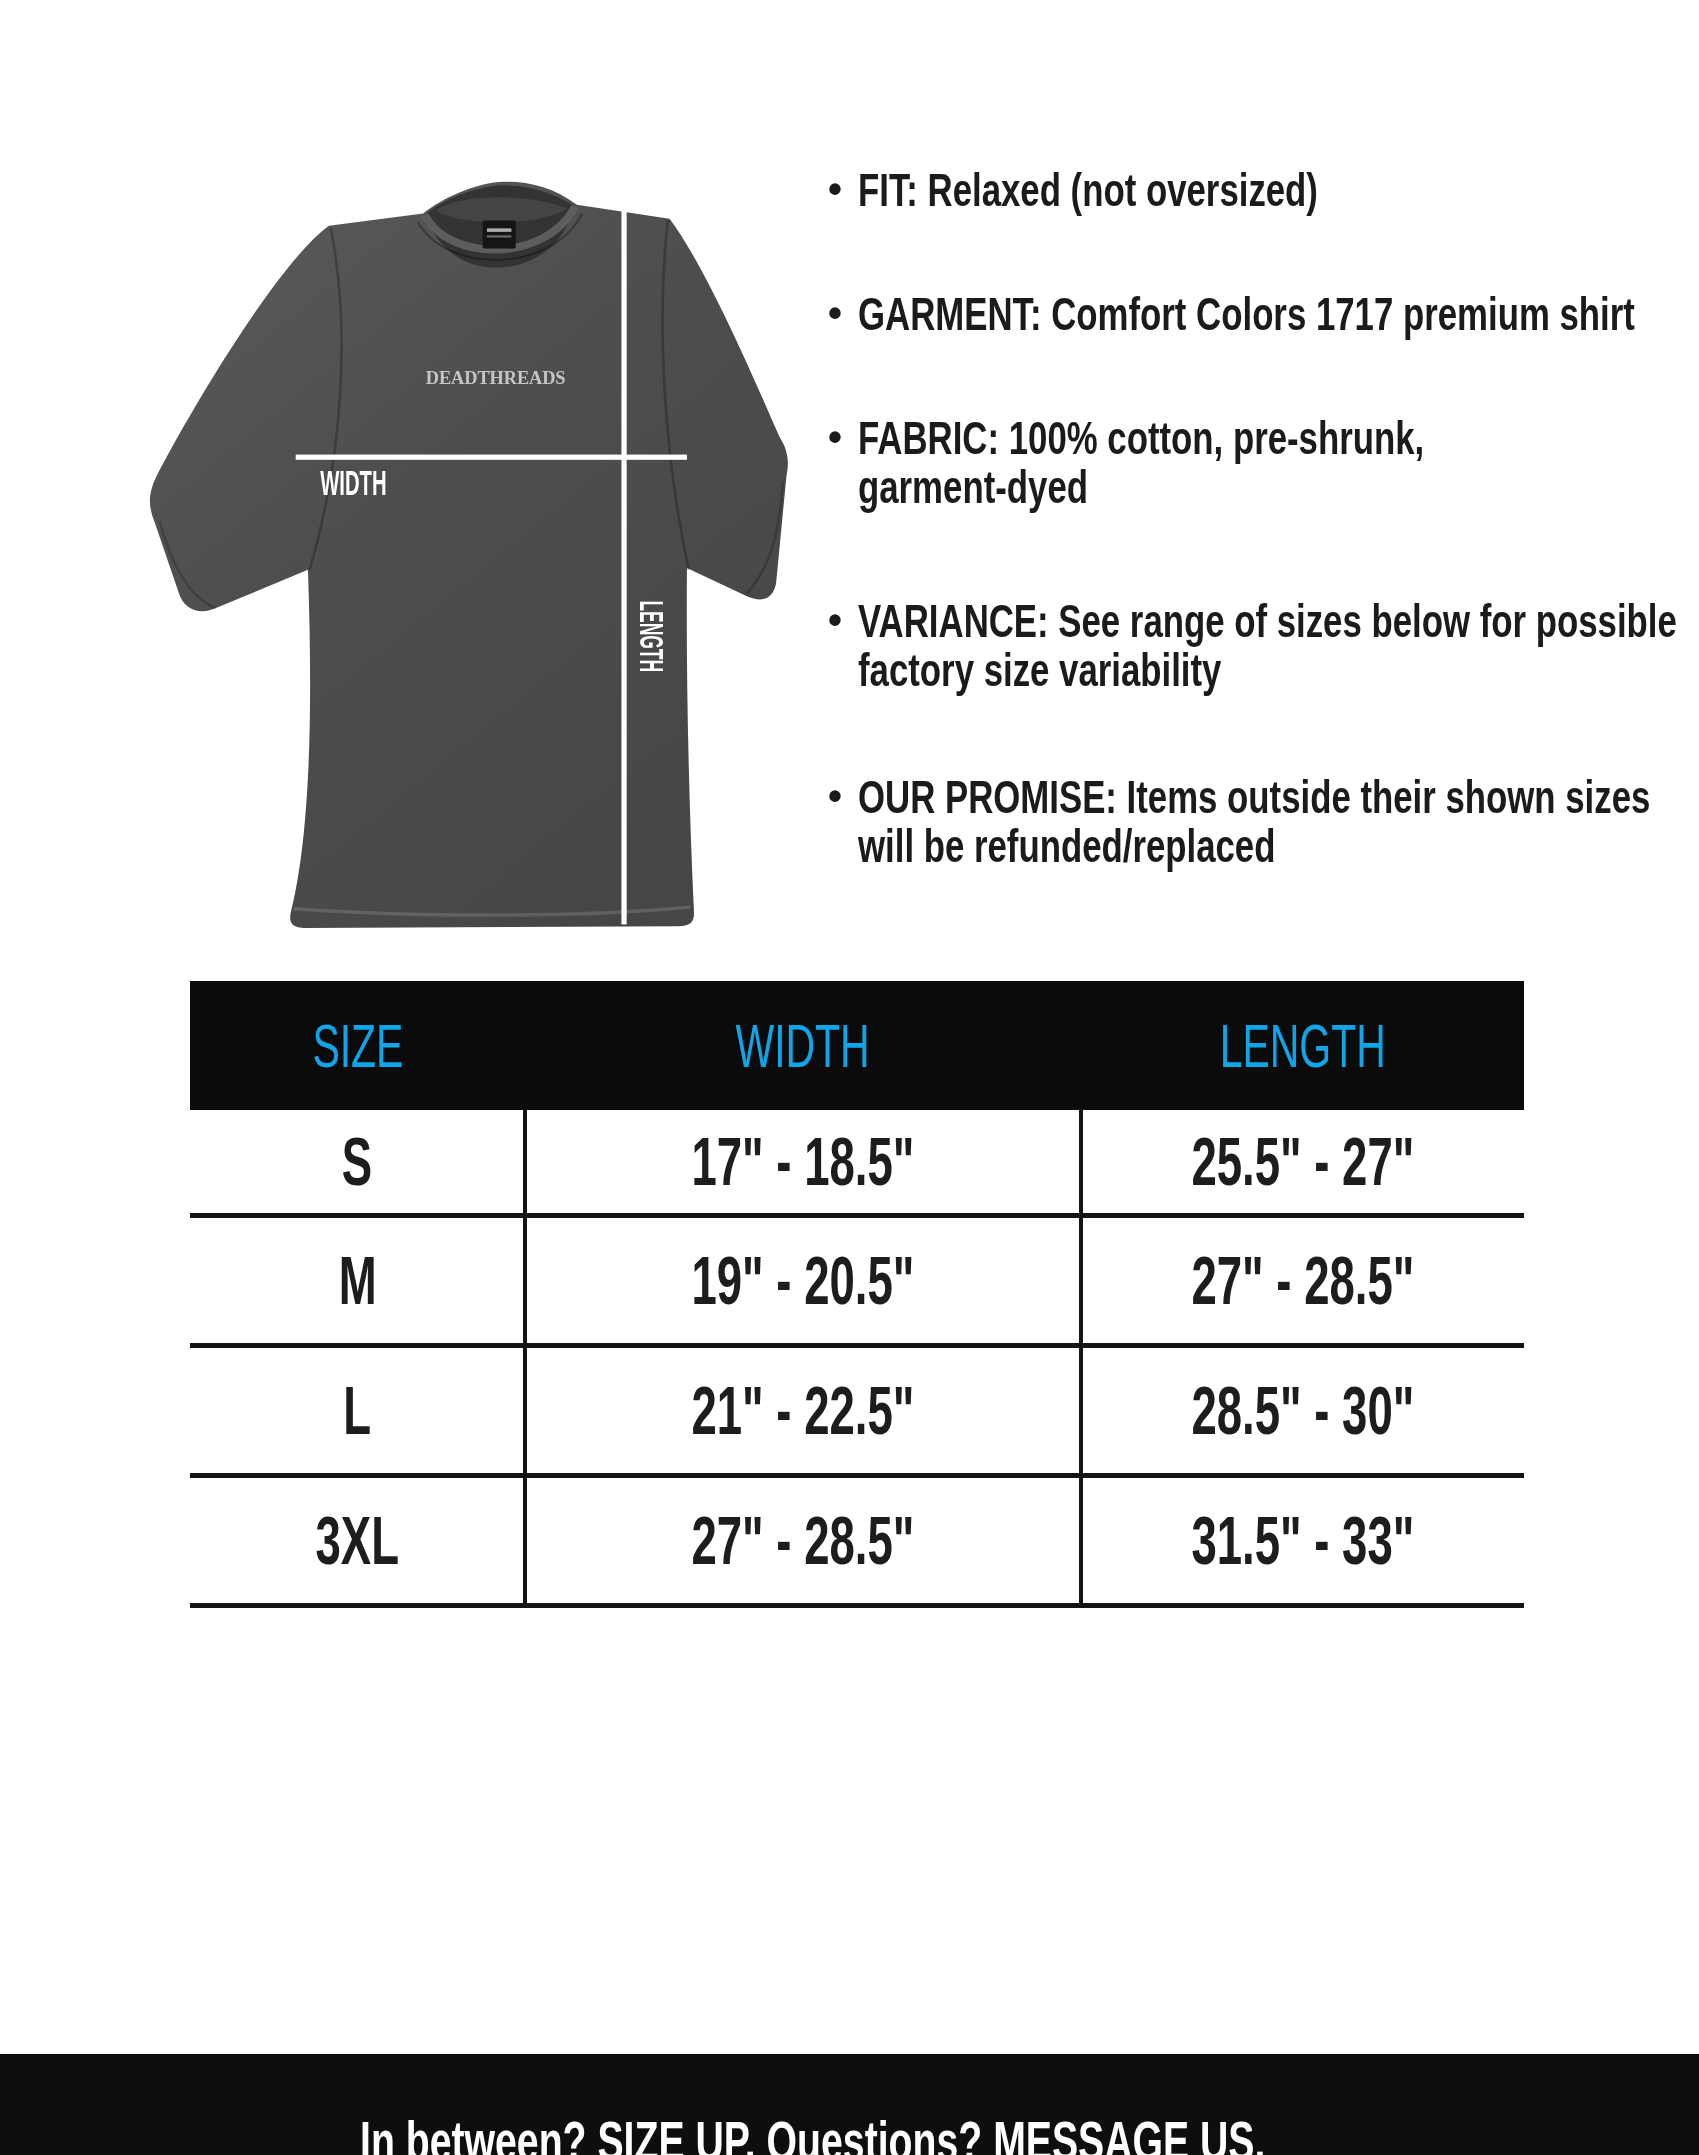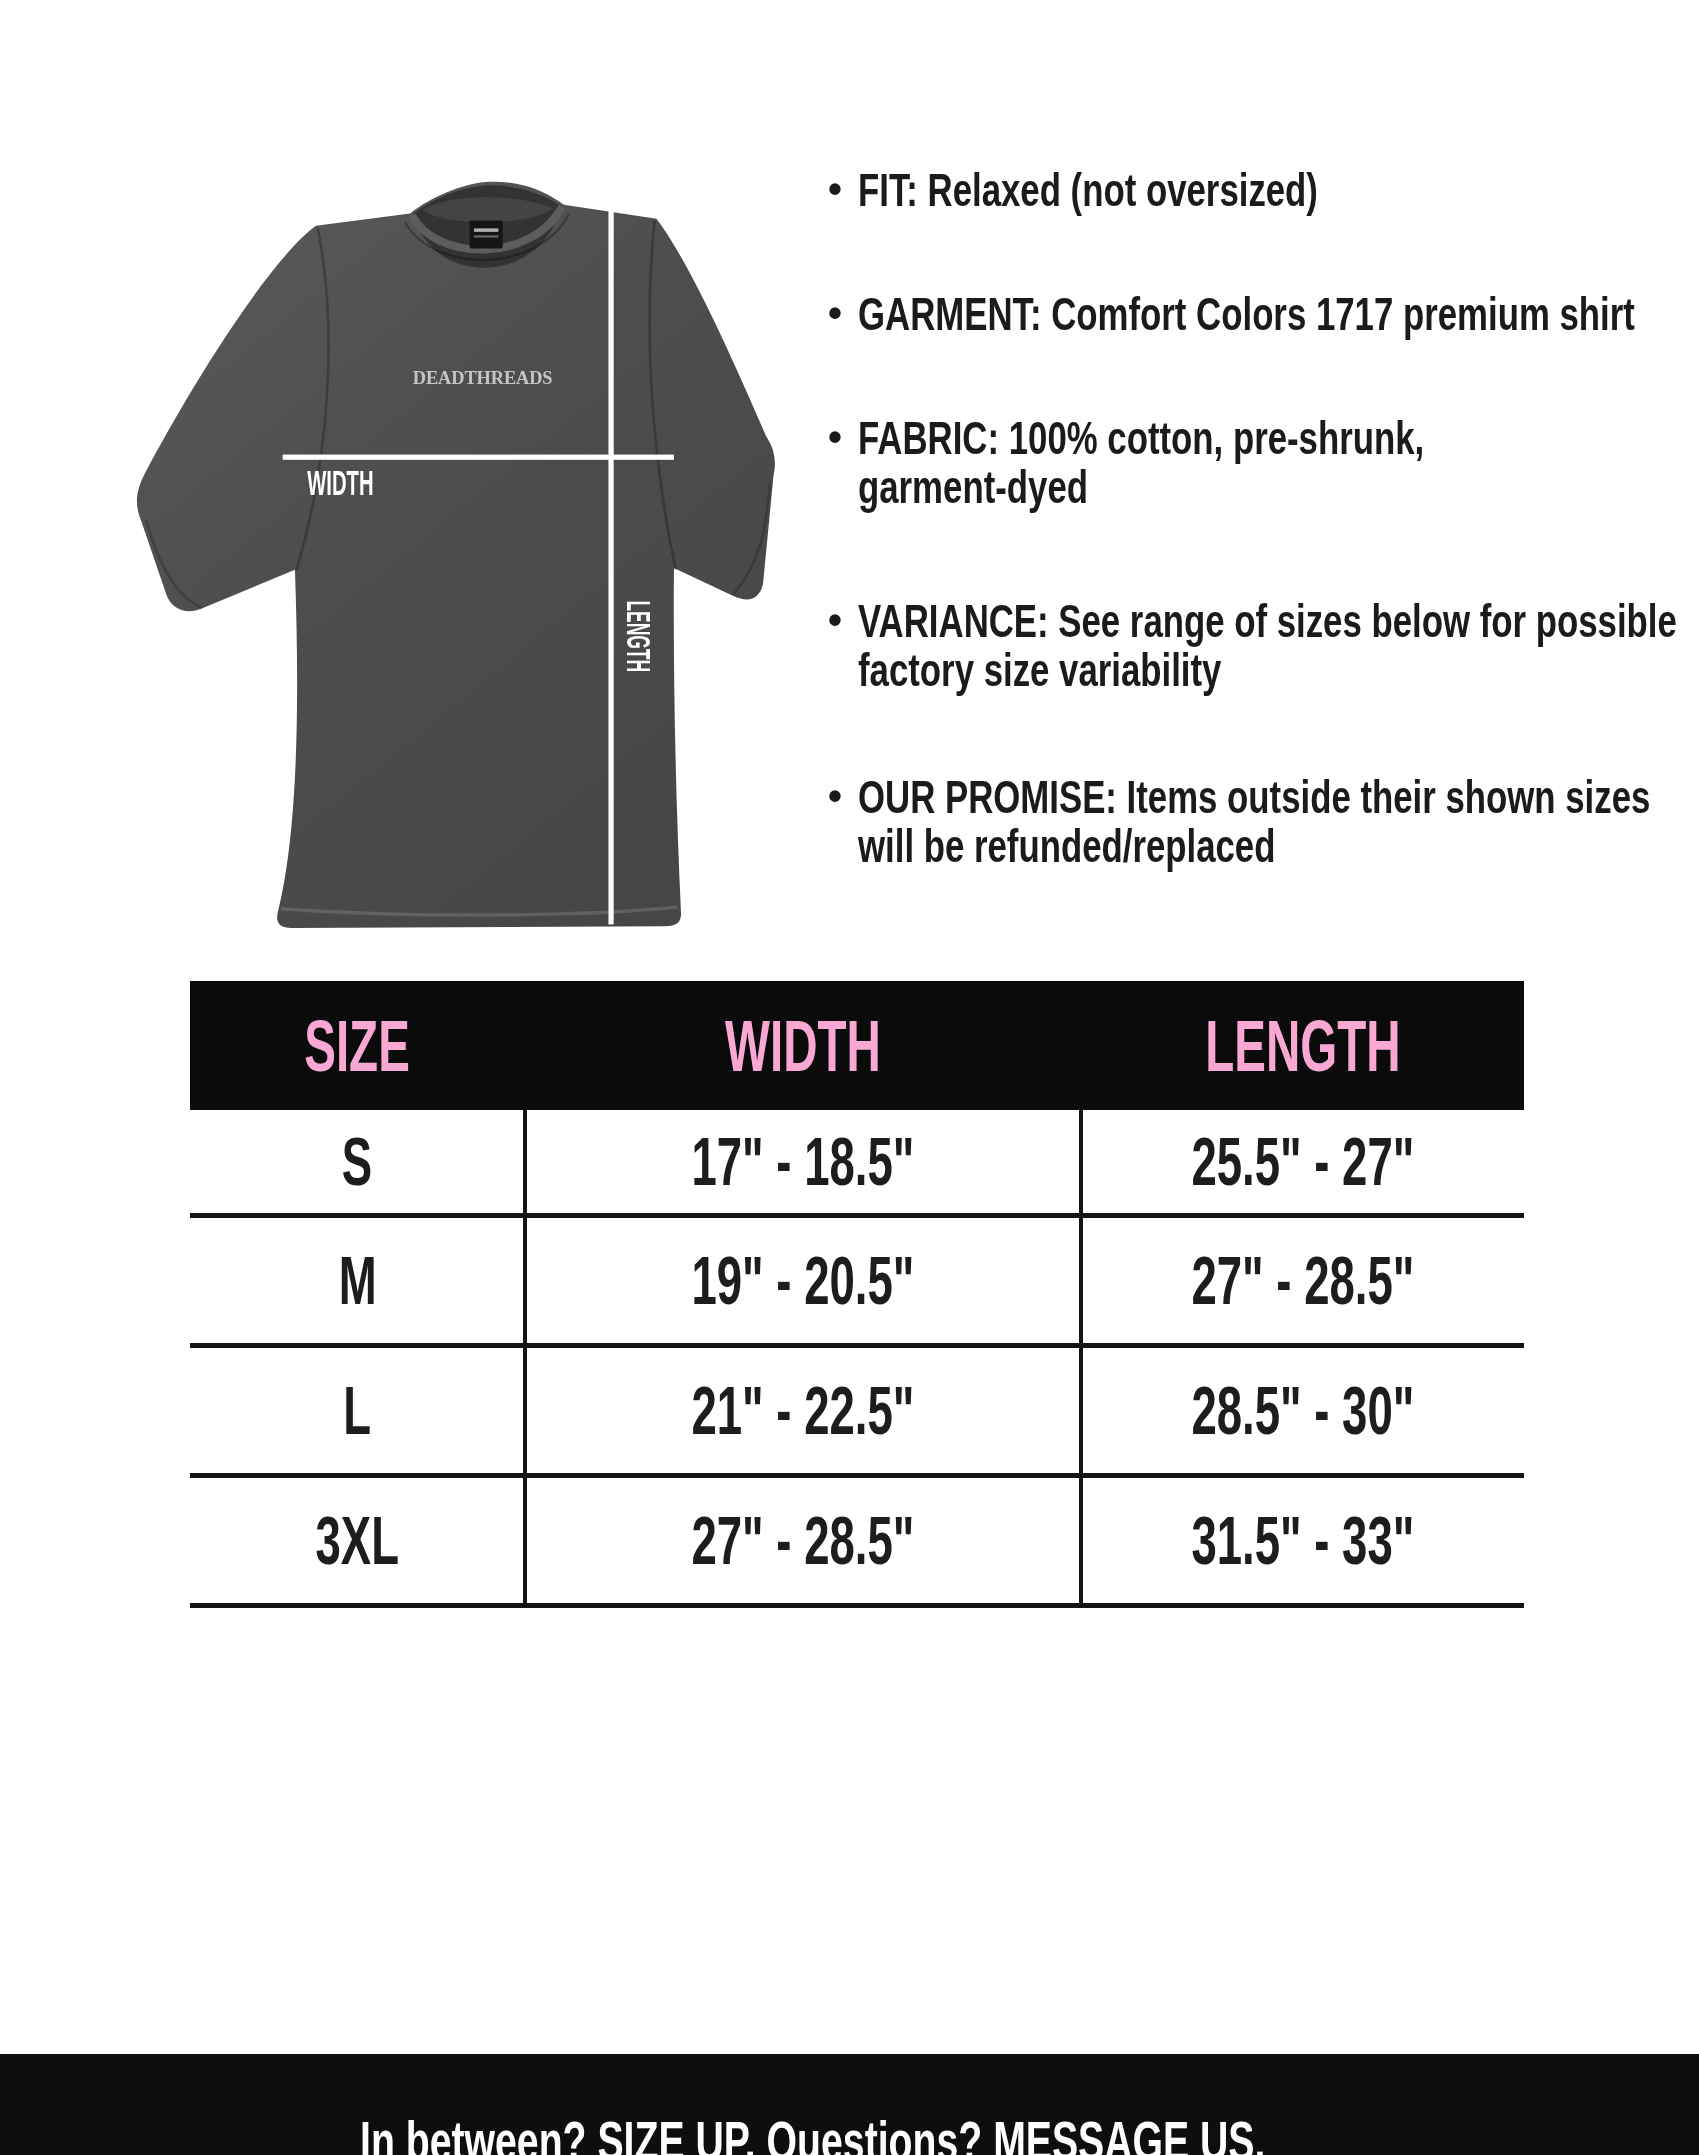--- a/index.html
+++ b/index.html
@@ -4,38 +4,38 @@
 <style>
   html,body{margin:0;padding:0;background:#ffffff;}
   .page{
     position:relative;width:1700px;height:2156px;background:#ffffff;overflow:hidden;
     font-family:"Liberation Sans",sans-serif;color:#1b1b1b;
   }
   
   .cx{display:inline-block;transform:scaleX(0.66);transform-origin:center;white-space:nowrap;}
 
   
-  .shirt-wrap{position:absolute;left:122px;top:175px;width:655px;height:760px;}
+  .shirt-wrap{position:absolute;left:135px;top:175px;width:655px;height:760px;}
 
   
   .detail{position:absolute;left:828px;display:flex;align-items:flex-start;}
   .dot{flex:0 0 30px;width:30px;font-size:40px;line-height:49px;font-weight:bold;color:#1b1b1b;}
   .dtext{
     white-space:pre-line;font-size:47px;line-height:49px;font-weight:bold;color:#1b1b1b;
     width:1135px;display:inline-block;transform:scaleX(0.74);transform-origin:left top;
   }
   .d0{top:165px}.d1{top:289px}.d2{top:413px}.d3{top:596px}.d4{top:772px}
 
   
   .table{position:absolute;left:190px;top:981px;width:1334px;height:1018px;}
   .thead{
     position:absolute;left:0;top:0;width:1334px;height:129px;background:#0b0b0c;
     display:grid;grid-template-columns:335px 556px 443px;align-items:center;justify-items:center;
   }
-  .hcell{font-size:72px;font-weight:bold;color:#f9a8d4;line-height:1;}
+  .hcell{font-size:62px;font-weight:normal;color:#0ea5e9;line-height:1;}
   .tbody{position:absolute;left:0;top:129px;width:1334px;}
   .trow{
     display:grid;grid-template-columns:335px 556px 443px;align-items:center;justify-items:center;
     height:130px;box-sizing:border-box;border-bottom:5.2px solid #141414;
   }
   .trow.first{height:108px;}
   .tcell{font-size:69px;font-weight:bold;color:#1d1d1d;line-height:1;}
   .vline{position:absolute;top:0;bottom:0;width:3.5px;background:#141414;}
   .vline.v1{left:333px;}
   .vline.v2{left:889px;}

